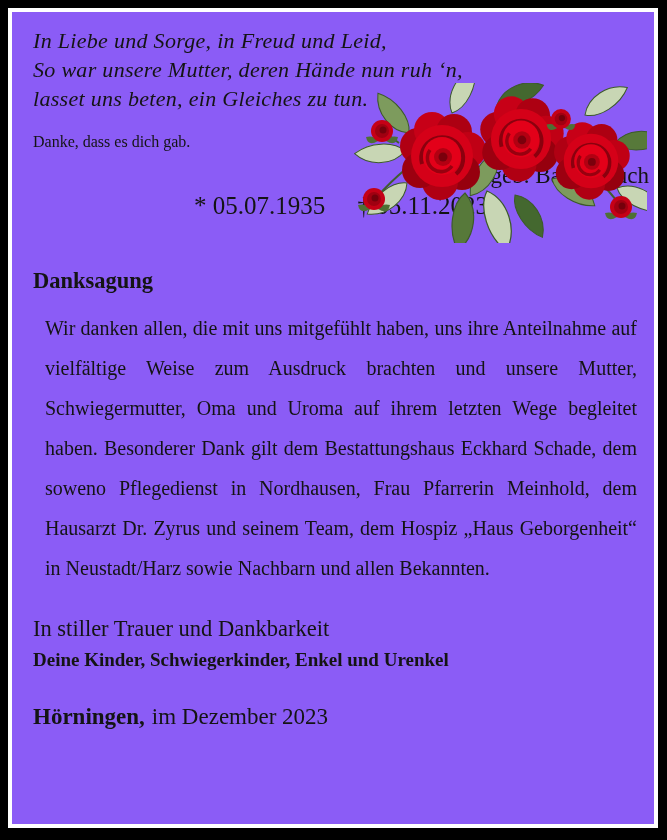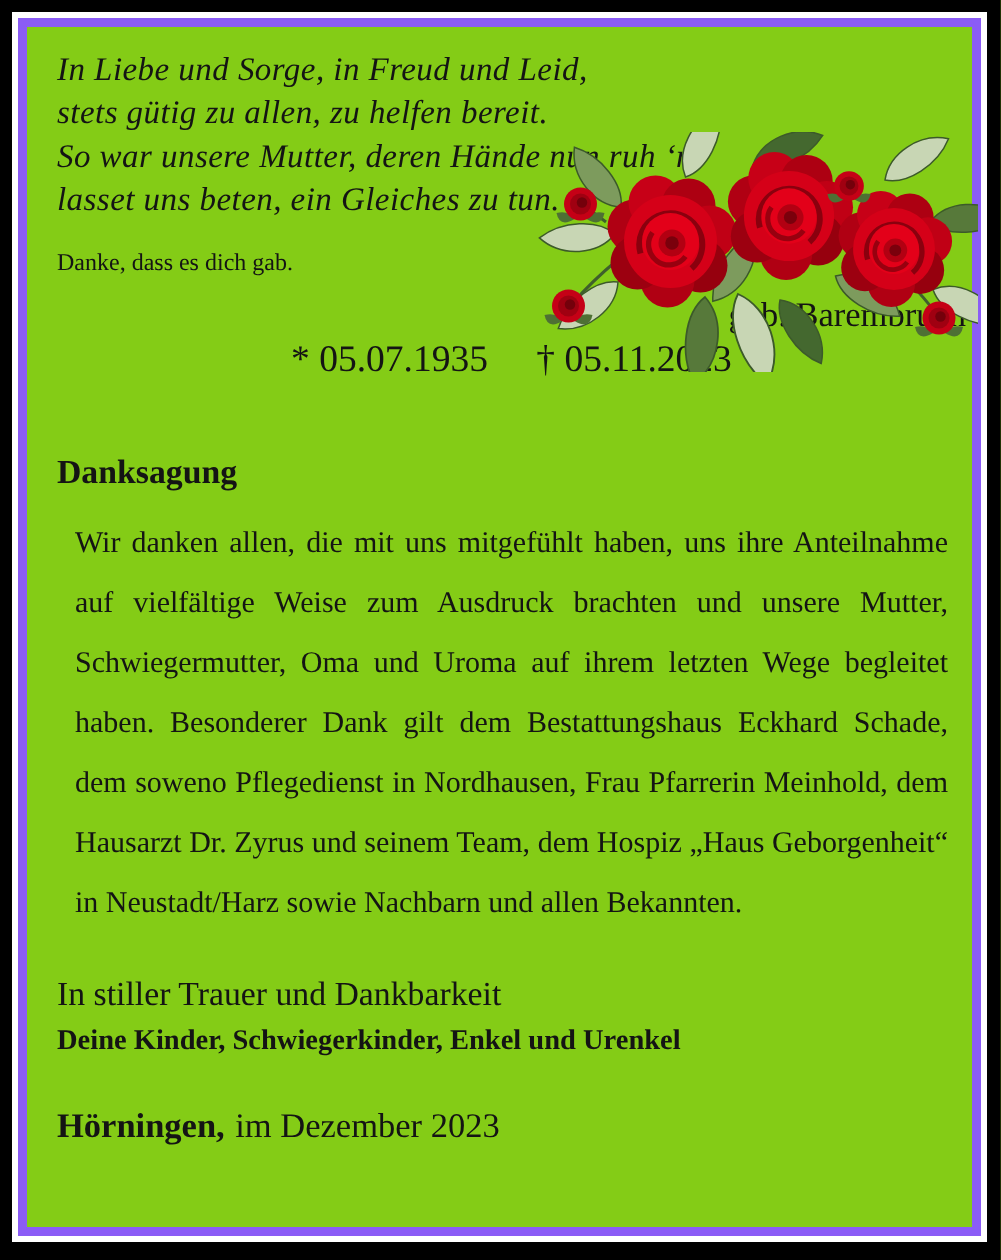--- a/index.html
+++ b/index.html
@@ -18,22 +18,22 @@
     height: 820px;
     margin: 8px 9px 12px 8px;
     background: #ffffff;
     padding: 4px;
   }
   .frame {
     position: relative;
     box-sizing: border-box;
     width: 100%;
     height: 100%;
-    border: 6px solid #8b5cf6;
-    background: #84cc16;
+    border: 1px solid #8b5cf6;
+    background: #8b5cf6;
     padding: 13px 4px 0 20px;
   }
   .poem {
     font-style: italic;
     font-size: 22px;
     line-height: 29px;
     letter-spacing: 0.3px;
   }
   .danke {
     margin-top: 12px;
@@ -101,21 +101,20 @@
   .placeline .when { margin-left: 7px; text-align: right; }
 </style>
 </head>
 <body>
 
 <div class="sheet">
   <div class="frame">
 
     <div class="poem">
       <div>In Liebe und Sorge, in Freud und Leid,</div>
-      <div>stets gütig zu allen, zu helfen bereit.</div>
       <div>So war unsere Mutter, deren Hände nun ruh ‘n,</div>
       <div>lasset uns beten, ein Gleiches zu tun.</div>
     </div>
 
     <div class="danke">Danke, dass es dich gab.</div>
 
     <svg class="roses" viewBox="0 0 300 160" xmlns="http://www.w3.org/2000/svg" xmlns:xlink="http://www.w3.org/1999/xlink">
       <defs>
         <path id="leaf" d="M0,0 C10,-15 34,-19 50,-7 C36,6 12,9 0,0 Z"></path>
         <g id="rose">

